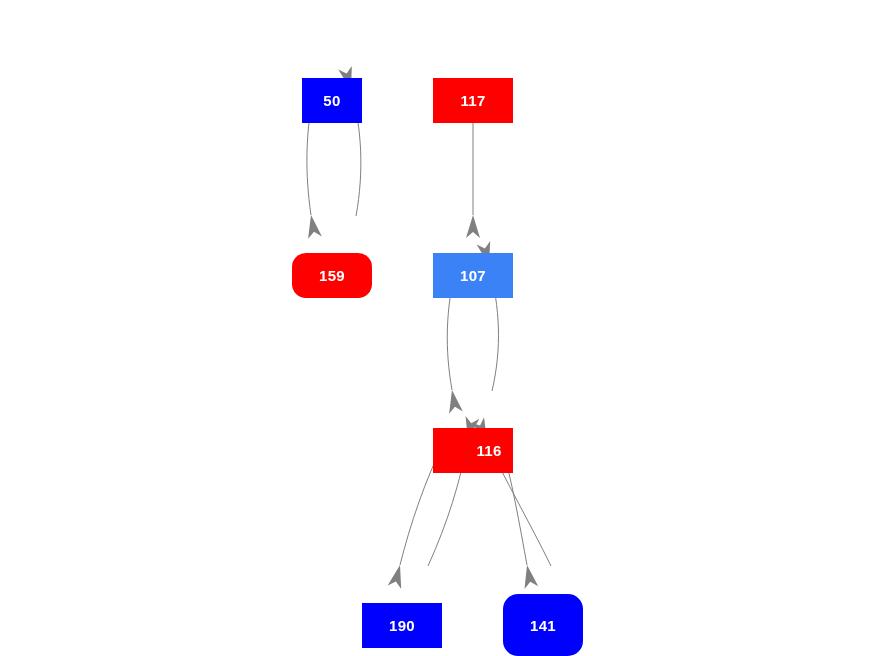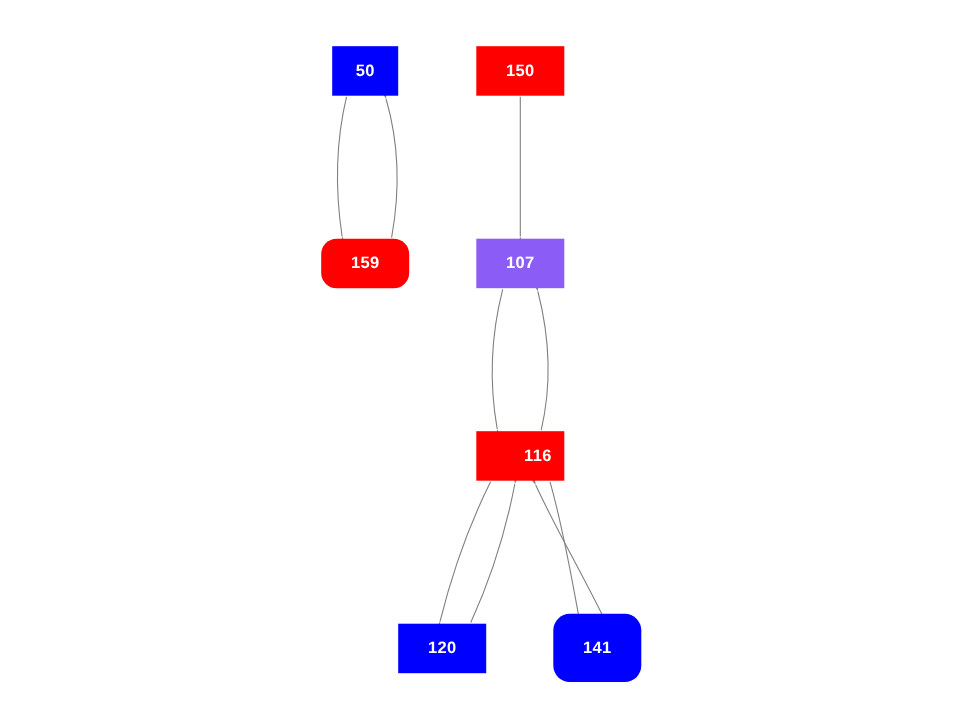--- a/index.html
+++ b/index.html
@@ -30,20 +30,21 @@
     align-items: center;
     justify-content: center;
     color: #ffffff;
     font-size: 15px;
     font-weight: bold;
     font-family: "Liberation Sans", sans-serif;
     letter-spacing: 0.3px;
     line-height: 1;
     box-sizing: border-box;
     user-select: none;
+    margin-top: 36px;
   }
   .node-label {
     pointer-events: none;
   }
 </style>
 </head>
 <body>
 
 <div id="canvas" style="background: rgb(255, 255, 255);">
   <svg id="edge-layer" viewBox="0 0 876 656" width="876" height="656" xmlns="http://www.w3.org/2000/svg">
@@ -82,31 +83,31 @@
       <g>
         <path d="M 551,566 C 530,523 505,480 487,441" fill="none" stroke="#808080" stroke-width="1"></path>
         <path d="M 0,0 L -7,-23 L 0,-17 L 7,-23 Z" fill="#808080" transform="translate(487,441) rotate(-24)"></path>
       </g>
     </svg>
   <div id="node-layer">
       <div class="node" style="left: 302px; top: 42px; width: 60px; height: 45px; background: rgb(0, 0, 255); color: rgb(255, 255, 255);">
         <span class="node-label">50</span>
       </div>
       <div class="node" style="left: 433px; top: 42px; width: 80px; height: 45px; background: rgb(255, 0, 0); color: rgb(255, 255, 255);">
-        <span class="node-label">150</span>
+        <span class="node-label">117</span>
       </div>
       <div class="node" style="left: 292px; top: 217px; width: 80px; height: 45px; background: rgb(255, 0, 0); color: rgb(255, 255, 255); border-radius: 14px;">
         <span class="node-label">159</span>
       </div>
-      <div class="node" style="left: 433px; top: 217px; width: 80px; height: 45px; background: #8b5cf6; color: rgb(255, 255, 255);">
+      <div class="node" style="left: 433px; top: 217px; width: 80px; height: 45px; background: #3b82f6; color: rgb(255, 255, 255);">
         <span class="node-label">107</span>
       </div>
       <div class="node" style="left: 433px; top: 392px; width: 80px; height: 45px; background: rgb(255, 0, 0); color: rgb(255, 255, 255); padding-left: 32px;">
         <span class="node-label">116</span>
       </div>
       <div class="node" style="left: 362px; top: 567px; width: 80px; height: 45px; background: rgb(0, 0, 255); color: rgb(255, 255, 255);">
-        <span class="node-label">120</span>
+        <span class="node-label">190</span>
       </div>
       <div class="node" style="left: 503px; top: 558px; width: 80px; height: 62px; background: rgb(0, 0, 255); color: rgb(255, 255, 255); border-radius: 15px;">
         <span class="node-label">141</span>
       </div>
     </div>
 </div>
 
 </body></html>

